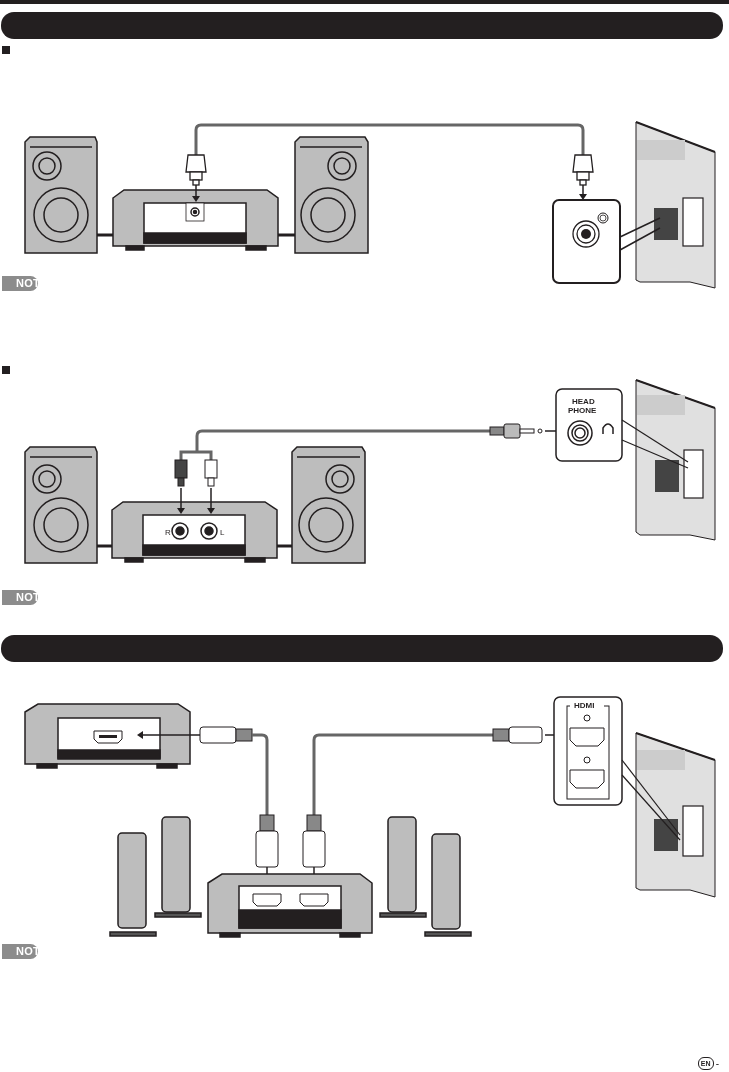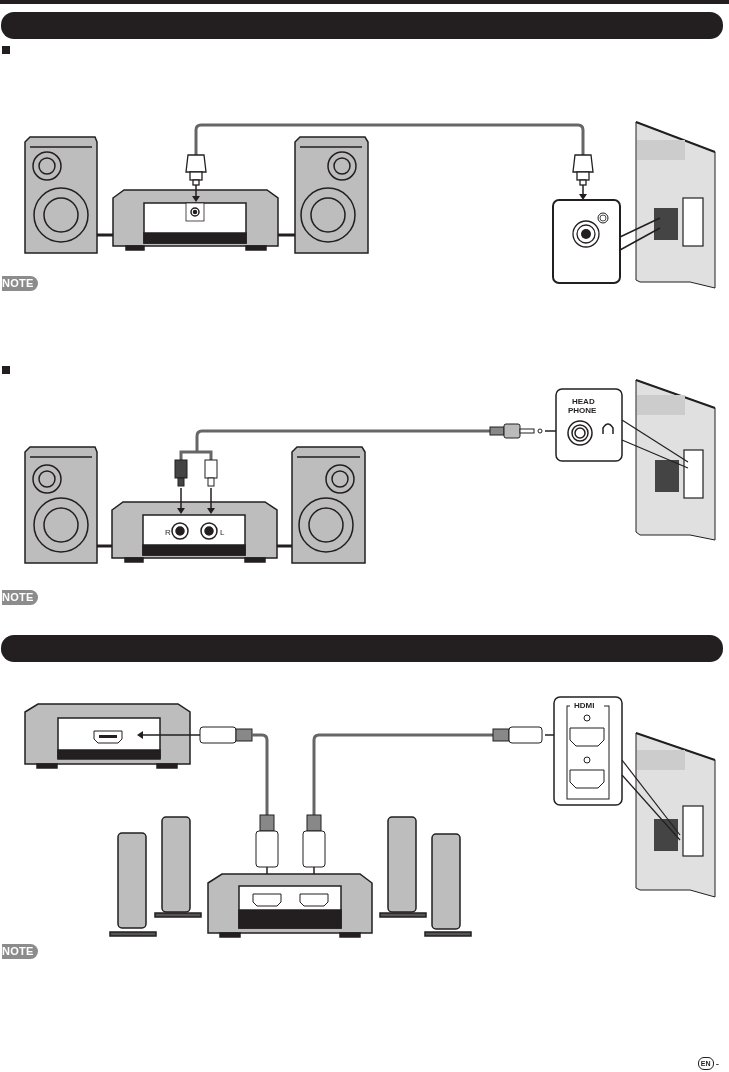--- a/index.html
+++ b/index.html
@@ -1,20 +1,20 @@
 <!DOCTYPE html>
 <html><head>
 <meta charset="utf-8">
 <style>
   html, body { margin:0; padding:0; background:#fff; }
   body { width:729px; height:1072px; position:relative; overflow:hidden; font-family:"Liberation Sans", sans-serif; }
   .topline { position:absolute; left:0; top:0; width:729px; height:4px; background:#231f20; }
   .hbar { position:absolute; left:1px; width:722px; height:27px; background:#231f20; border-radius:13px; }
   .sq { position:absolute; left:2px; width:8px; height:8px; background:#231f20; }
-  .note { position:absolute; left:2px; width:36px; height:15px; background:#8c8c8c; border-radius:0 8px 8px 0; color:#fff; font-weight:bold; font-size:11px; line-height:15px; padding-left:0; box-sizing:border-box; letter-spacing:0.3px; }
+  .note { position:absolute; left:2px; width:36px; height:15px; background:#8c8c8c; border-radius:0 8px 8px 0; color:#fff; font-weight:bold; font-size:11px; line-height:15px; padding-left:14px; box-sizing:border-box; letter-spacing:0.3px; }
   svg { position:absolute; left:0; top:0; }
   .footer { position:absolute; right:10px; top:1057px; font-size:10px; color:#231f20; display:flex; align-items:center; gap:2px; }
   .en-badge { display:inline-block; width:14px; height:11px; border:1px solid #231f20; border-radius:6px; font-size:7px; line-height:11px; text-align:center; font-weight:bold; }
   .lbl { font-family:"Liberation Sans", sans-serif; }
 </style>
 </head>
 <body>
 
 <div class="topline"></div>
 

